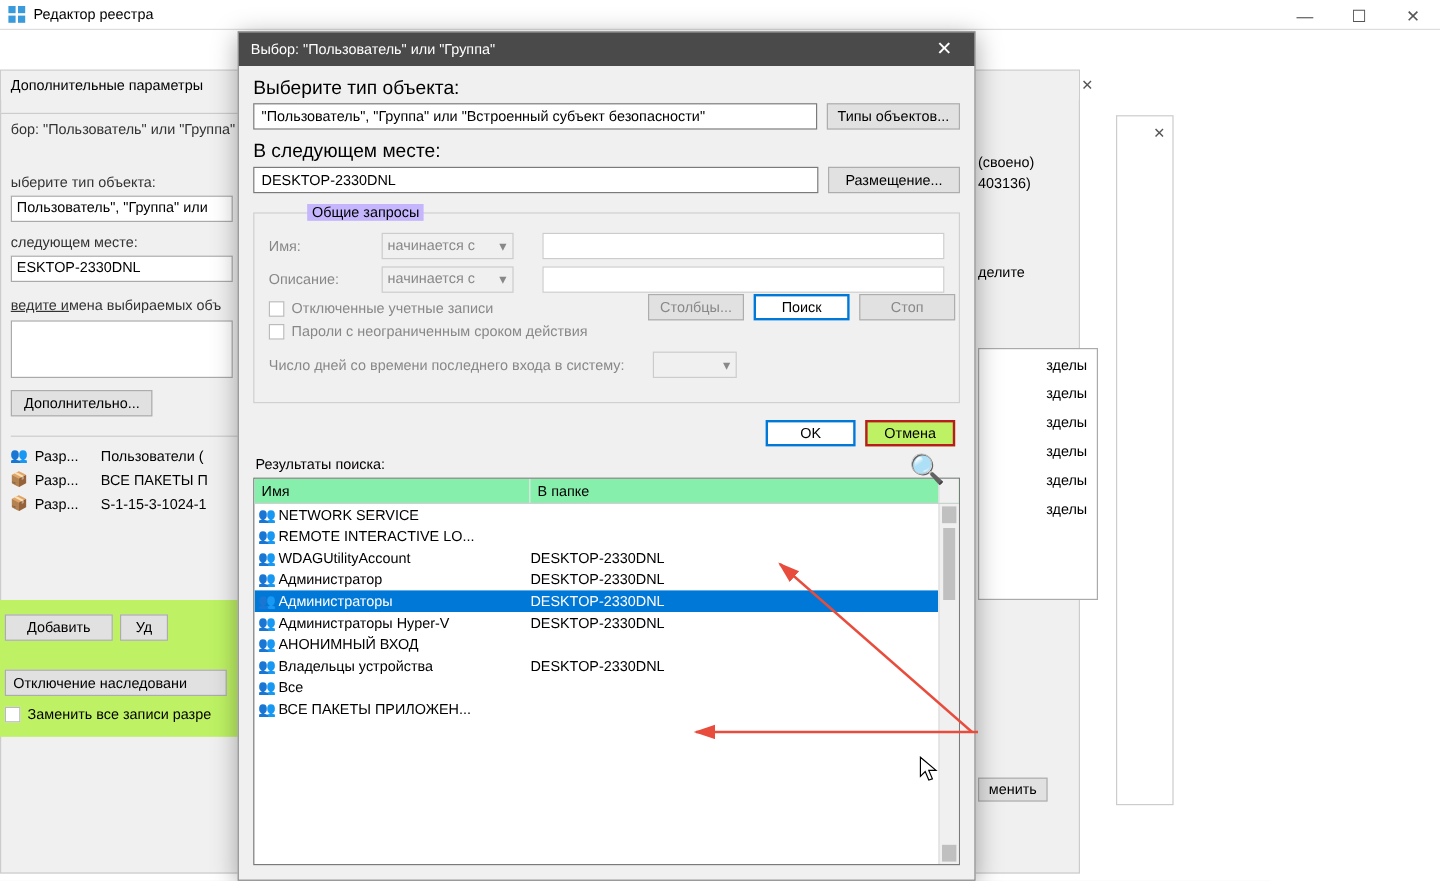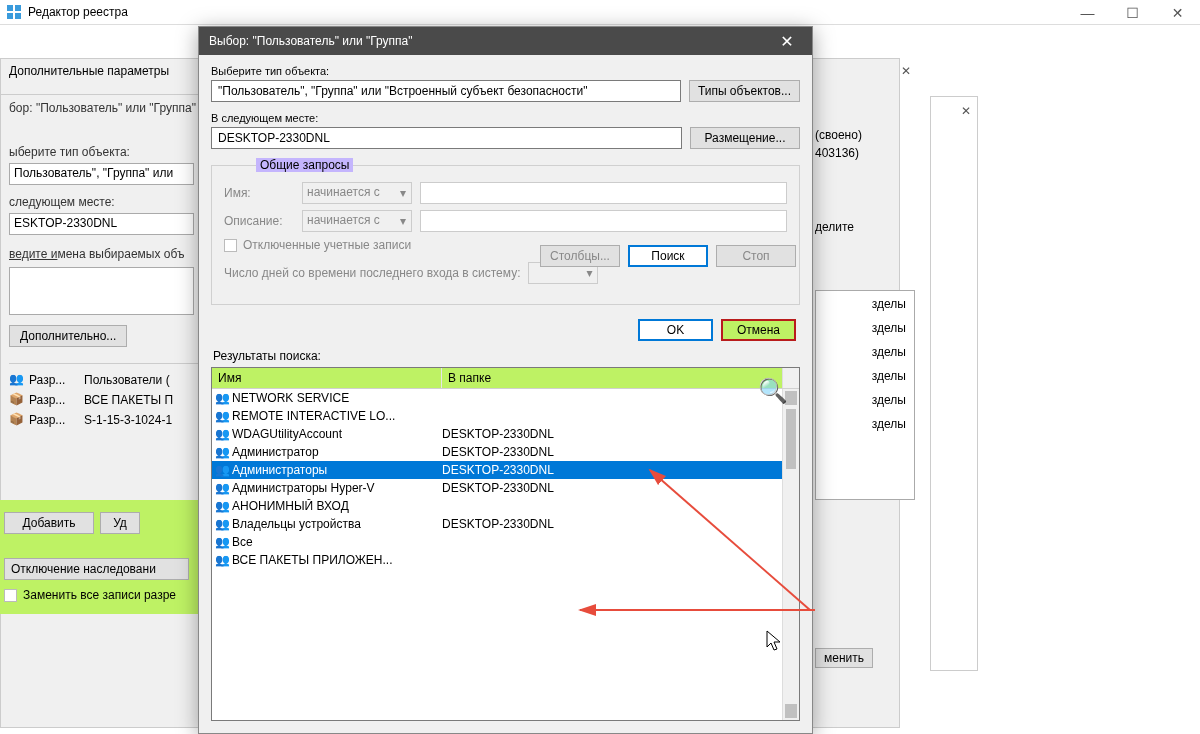--- a/index.html
+++ b/index.html
@@ -114,21 +114,21 @@
     width: 30px; height: 20px;
     display: flex; align-items: center; justify-content: center;
     font-size: 16px;
     color: #fff;
   }
   .dialog-body {
     padding: 10px 12px 6px;
     flex: 0 0 auto;
   }
   .section-label {
-    font-size: 11px;
+    font-size: 16px;
     margin-bottom: 3px;
   }
   .row { display: flex; gap: 8px; margin-bottom: 10px; }
   .type-input {
     flex: 1;
     border: 1px solid #7a7a7a;
     background: #fff;
     height: 22px;
     padding: 2px 6px;
     font-size: 12px;
@@ -152,21 +152,21 @@
   }
   .groupbox-title {
     position: absolute;
     top: -8px; left: 8px;
     background: #c4b5fd;
     padding: 0 4px;
     font-size: 12px;
     margin-left: 36px;
   }
   .form-row {
-    display: flex; align-items: center; gap: 8px;
+    display: flex; align-items: center; gap: 24px;
     margin: 6px 0;
   }
   .form-label { width: 70px; color: #888; font-size: 12px; }
   .select-dis {
     width: 110px; height: 22px;
     border: 1px solid #ccc;
     background: #f0f0f0;
     color: #888;
     font-size: 12px;
     padding: 2px 4px;
@@ -233,21 +233,21 @@
     flex: 1;
     border: 1px solid #7a7a7a;
     background: #fff;
     display: flex;
     flex-direction: column;
     overflow: hidden;
   }
   .results-header {
     display: flex;
     border-bottom: 1px solid #d0d0d0;
-    background: #bef264;
+    background: #86efac;
     font-size: 12px;
   }
   .col-name { width: 230px; padding: 3px 6px; border-right: 1px solid #e5e5e5;}
   .col-folder { flex: 1; padding: 3px 6px; }
   .results-body {
     flex: 1;
     overflow-y: auto;
     font-size: 12px;
   }
   .result-row {
@@ -450,20 +450,24 @@
     </div>
     <div class="form-row">
       <div class="form-label">Описание:</div>
       <div class="select-dis">начинается с</div>
       <div class="text-dis"></div>
     </div>
 
     <div class="chk-row">
       <span class="chk"></span>
       <span>Отключенные учетные записи</span>
+    </div>
+    <div class="chk-row">
+      <span class="chk"></span>
+      <span>Пароли с неограниченным сроком действия</span>
     </div>
 
     <div class="form-row" style="margin-top:10px;">
       <span class="disabled-text">Число дней со времени последнего входа в систему:</span>
       <div class="select-dis" style="width:70px;"></div>
     </div>
   </div>
 
   <div class="side-buttons">
     <button class="side-btn disabled">Столбцы...</button>

